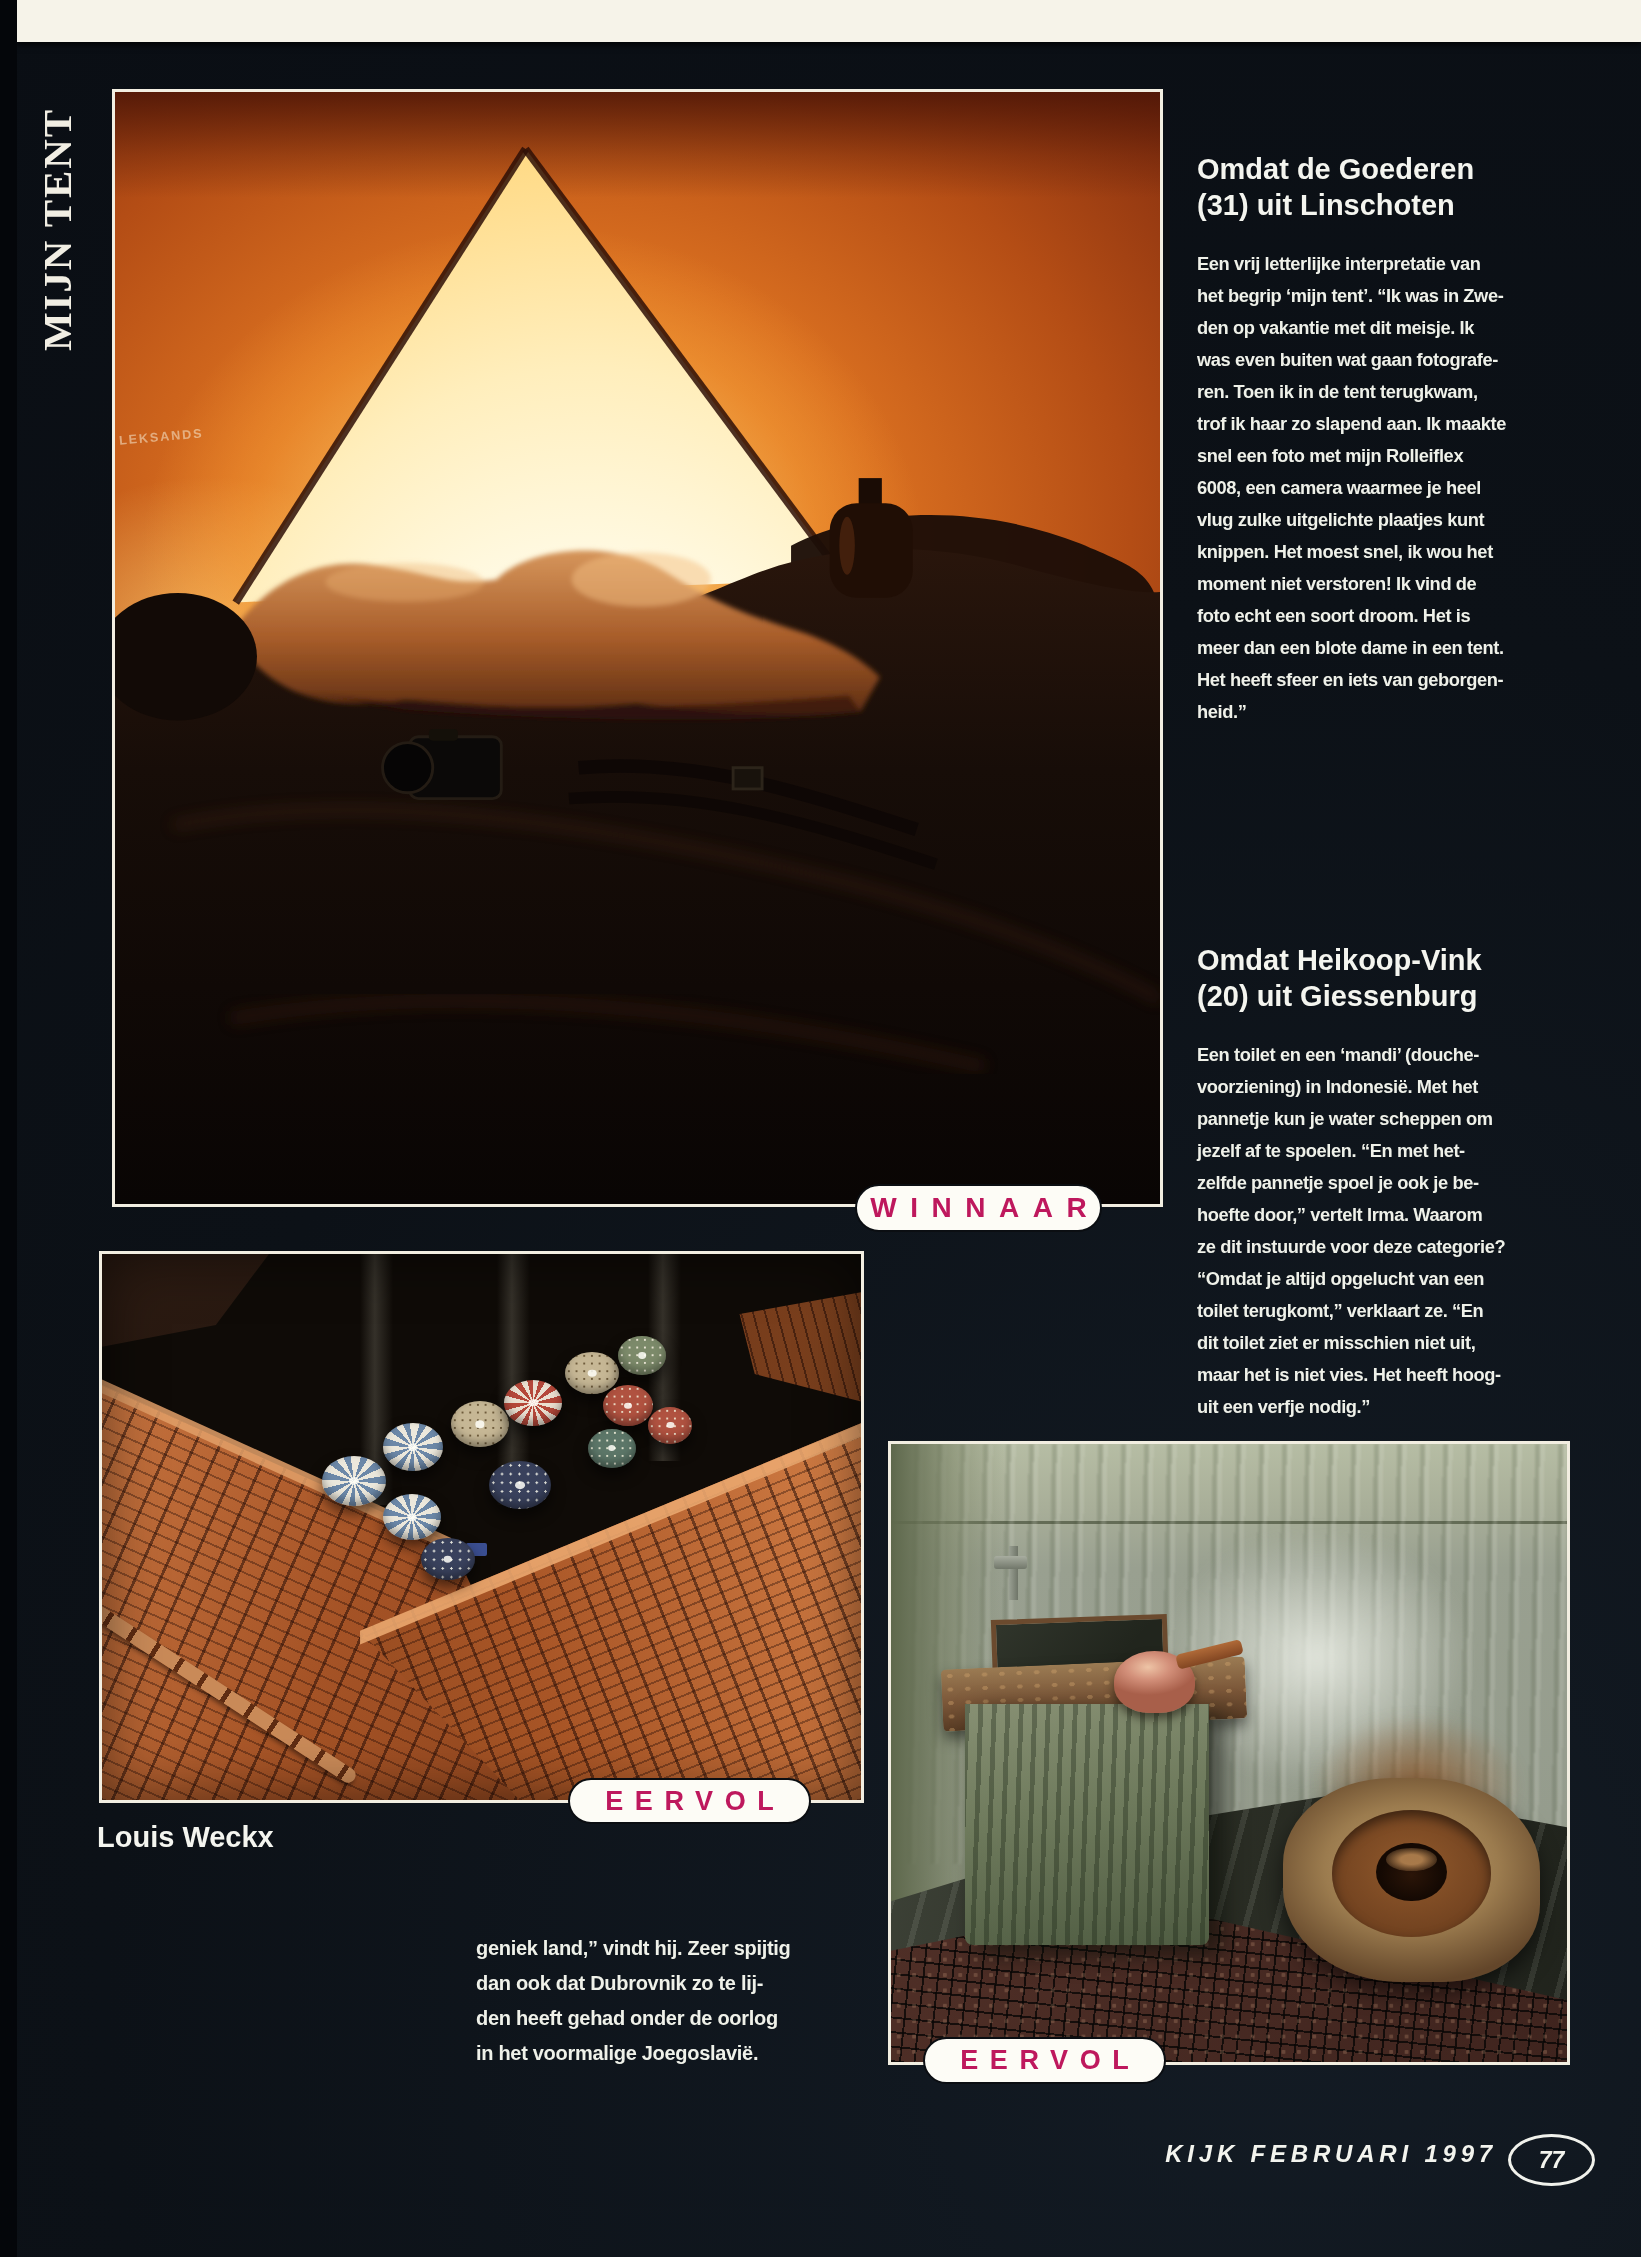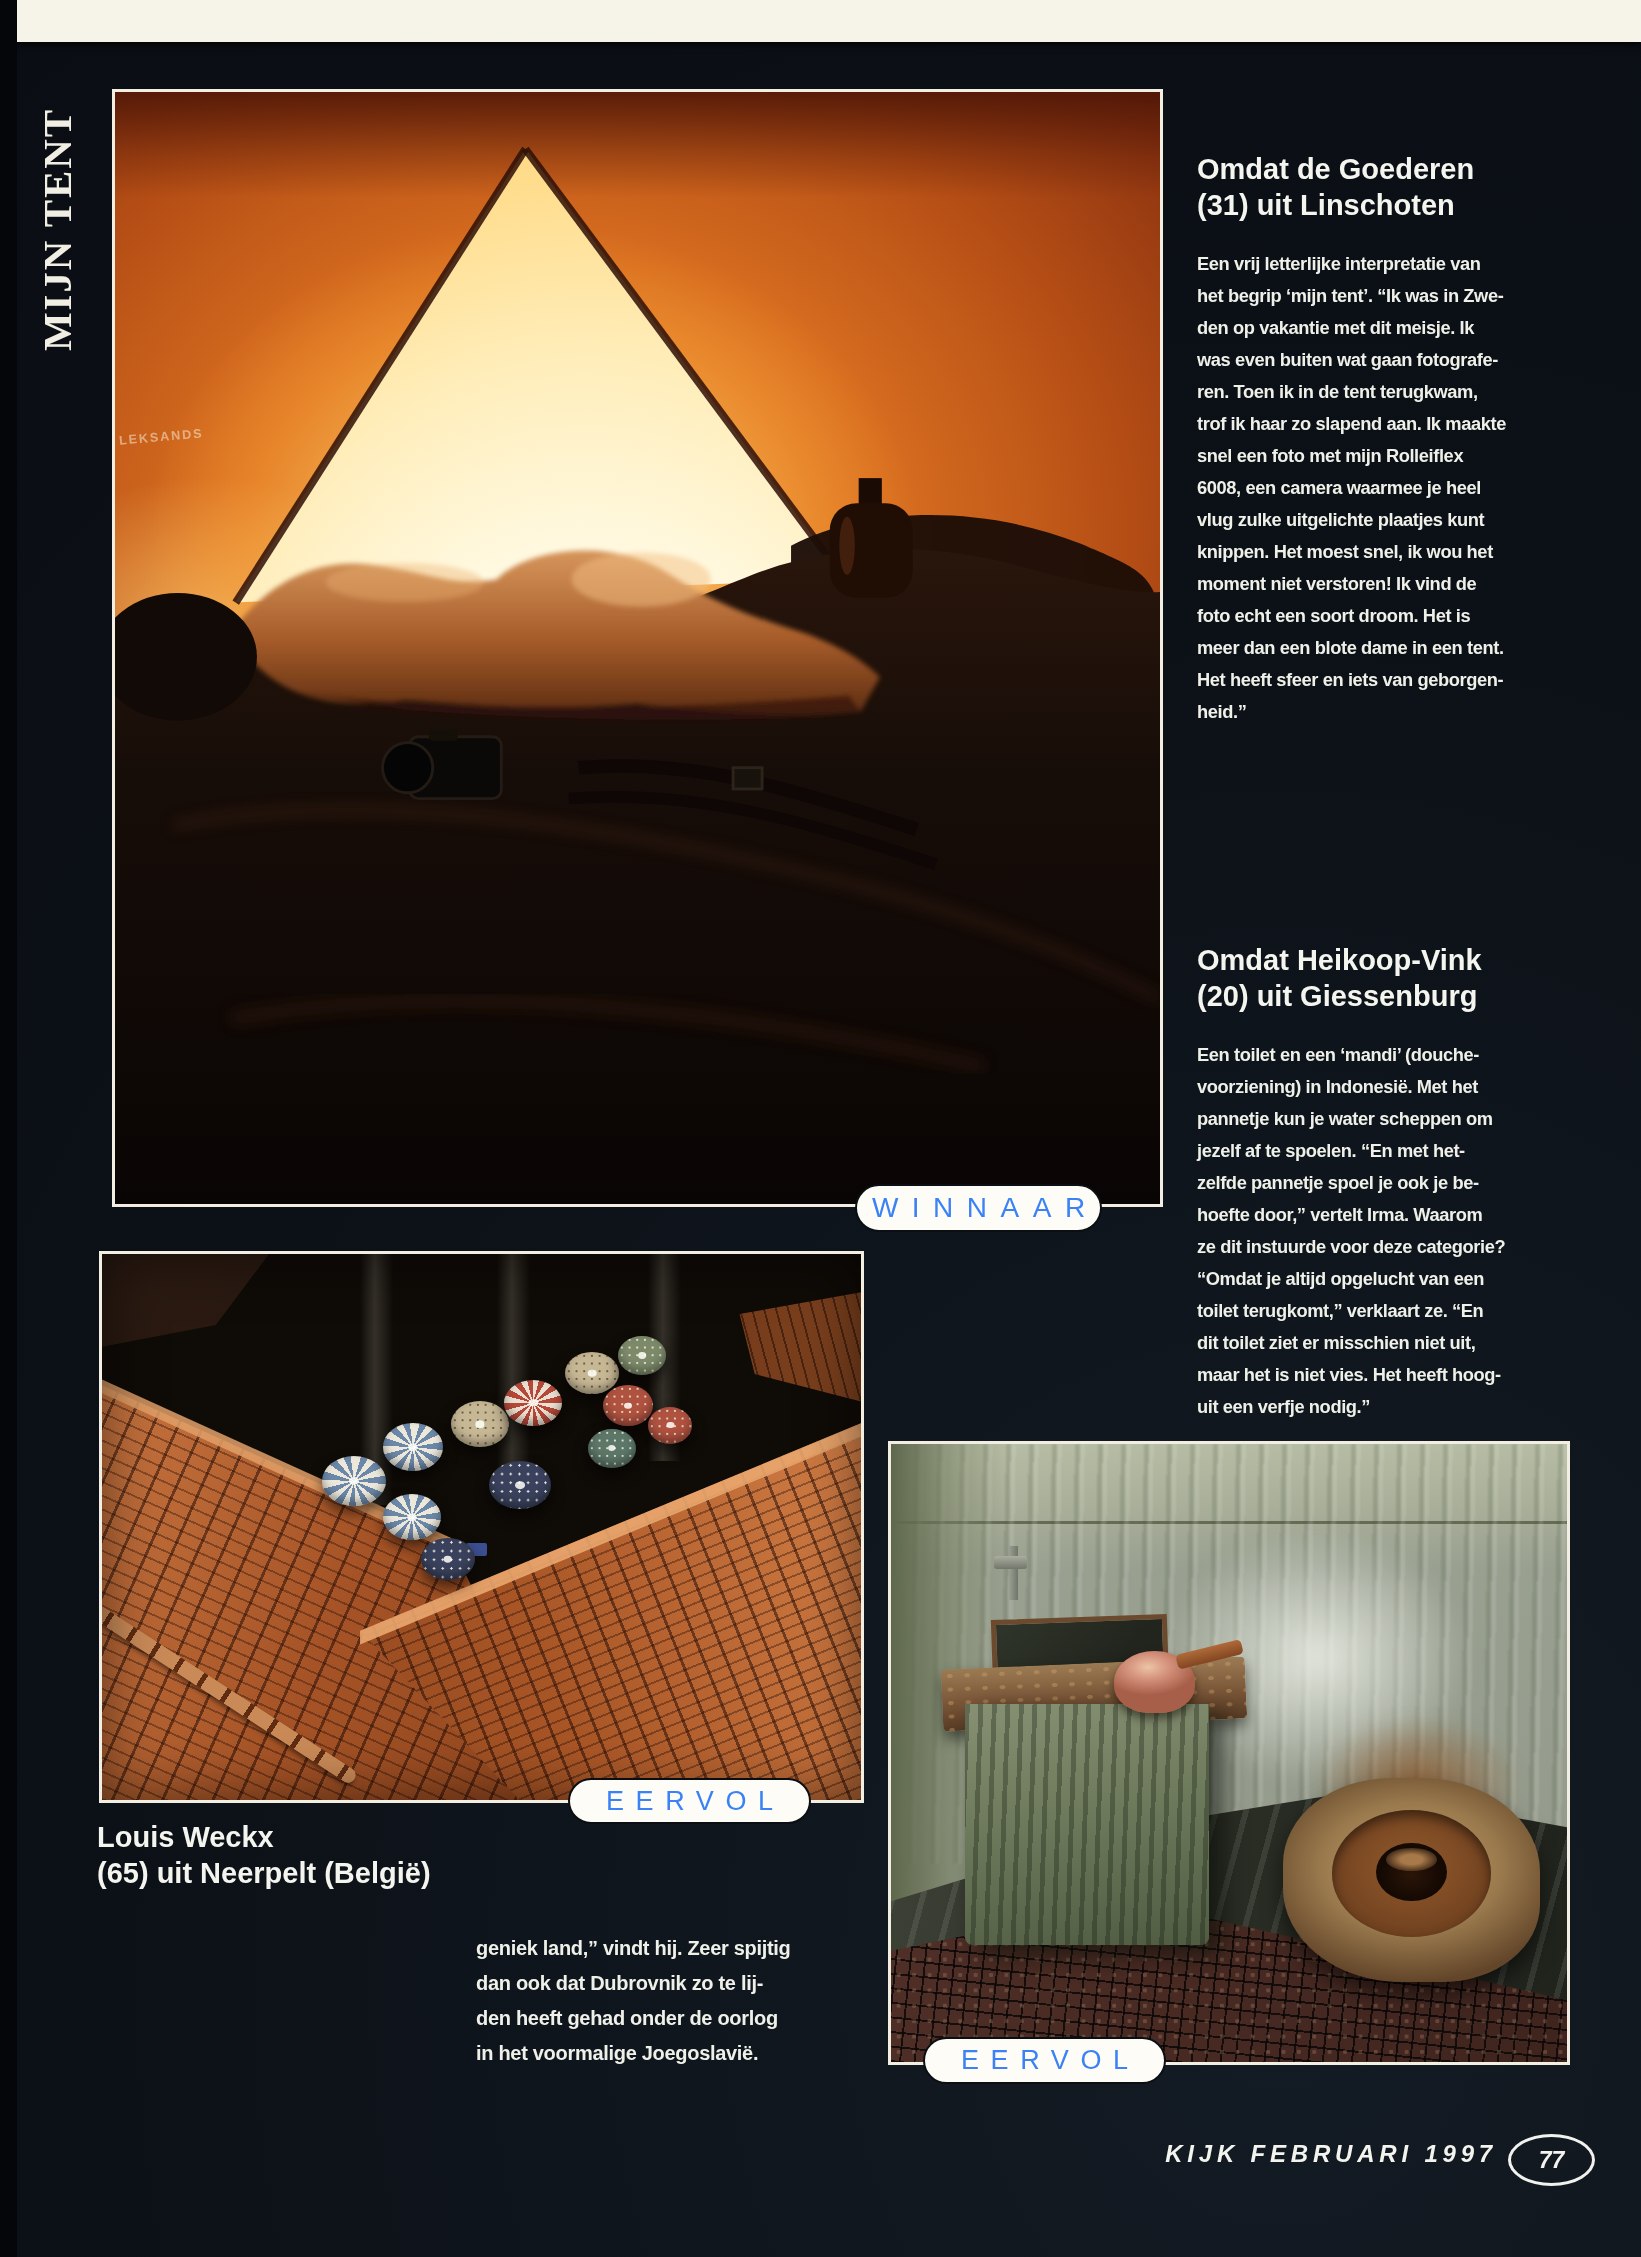--- a/index.html
+++ b/index.html
@@ -17,22 +17,22 @@
         letter-spacing:1.9px;color:#f1eee3;white-space:nowrap;}
 
   
   .photo{position:absolute;margin:0;border:3.9px solid #f2eee1;overflow:hidden;background:#000;}
   .photo-tent{left:112px;top:89px;width:1045px;height:1112px;}
   .photo-roofs{left:99px;top:1251px;width:759px;height:546px;}
   .photo-mandi{left:888px;top:1441px;width:676px;height:618px;}
 
   
   .badge{position:absolute;display:flex;align-items:center;justify-content:center;
-         background:#fdfcf6;color:#3b82f6;border:2.9px solid #0b0e12;border-radius:965px;
-         font-weight:400;z-index:30;}
+         background:#fdfcf6;color:#be185d;border:2.9px solid #0b0e12;border-radius:965px;
+         font-weight:700;z-index:30;}
   .badge-winnaar{left:855px;top:1184px;width:243px;height:44px;font-size:28px;letter-spacing:13.5px;text-indent:13.5px;}
   .badge-eervol-1{left:568px;top:1778px;width:239px;height:42px;font-size:27px;letter-spacing:11.6px;text-indent:11.6px;}
   .badge-eervol-2{left:923px;top:2037px;width:239px;height:43px;font-size:27px;letter-spacing:11.6px;text-indent:11.6px;}
 
   
   .entry{position:absolute;}
   .entry h2{margin:0;font-size:29px;line-height:36px;font-weight:700;color:#f4f5ef;}
   .entry h3{margin:0;font-size:29px;line-height:36px;font-weight:700;color:#f4f5ef;}
   .body-text{margin:25px 0 0 0;font-size:18.3px;line-height:32px;font-weight:700;
              letter-spacing:-0.4px;white-space:pre-line;color:#eff1e9;}
@@ -286,21 +286,20 @@
     <div class="umbrella u-redfloral" style="left:66%;top:24%;width:50px;height:41px;"></div>
     <div class="umbrella u-tealfloral" style="left:64%;top:32%;width:48px;height:39px;"></div>
     <div class="umbrella u-redfloral" style="left:72%;top:28%;width:44px;height:37px;"></div>
     <div class="umbrella u-navydot" style="left:42%;top:52%;width:54px;height:42px;"></div>
     <div class="rf-vignette"></div>
   </figure>
   <div class="badge badge-eervol-1">EERVOL</div>
 
   <section class="entry entry-louis">
     <h2>Louis Weckx</h2>
-    <h3>(65) uit Neerpelt (België)</h3>
   </section>
   <div class="louis-col louis-col2">geniek land,” vindt hij. Zeer spijtig
 dan ook dat Dubrovnik zo te lij-
 den heeft gehad onder de oorlog
 in het voormalige Joegoslavië.</div>
 
   <figure class="photo photo-mandi">
     <div class="mw-wall"></div>
     <div class="mw-wall-seam"></div>
     <div class="mw-streaks"></div>

